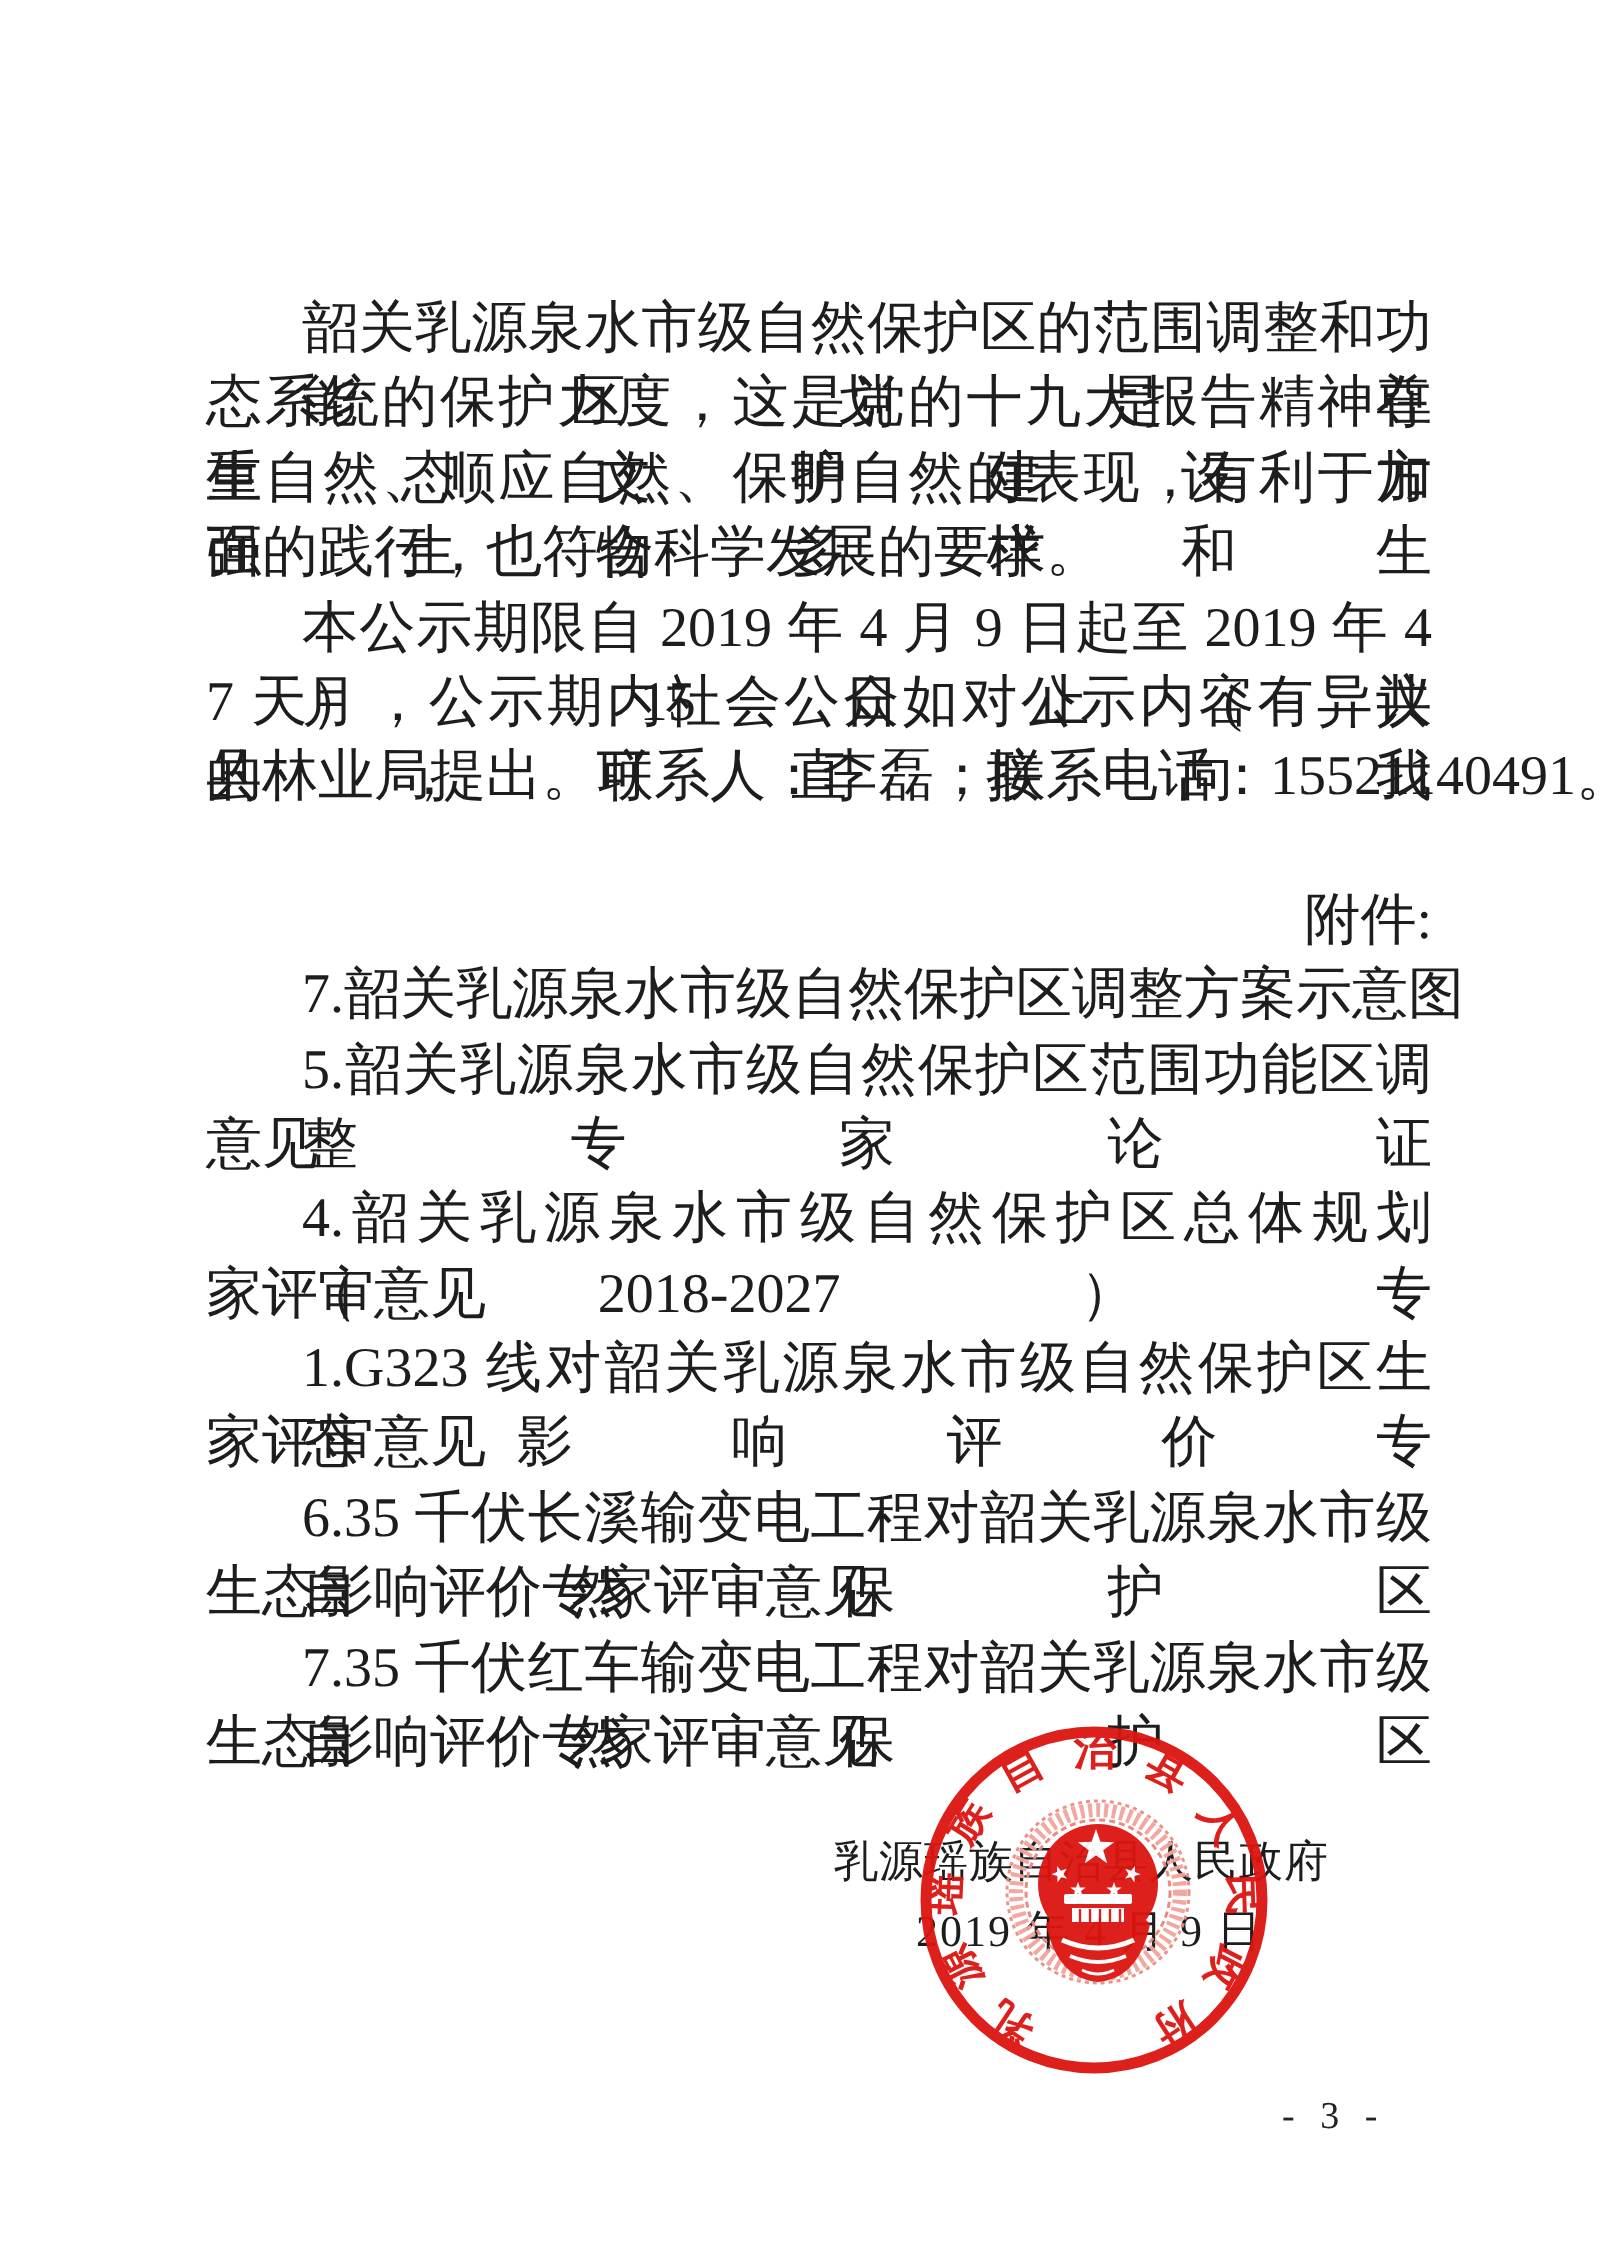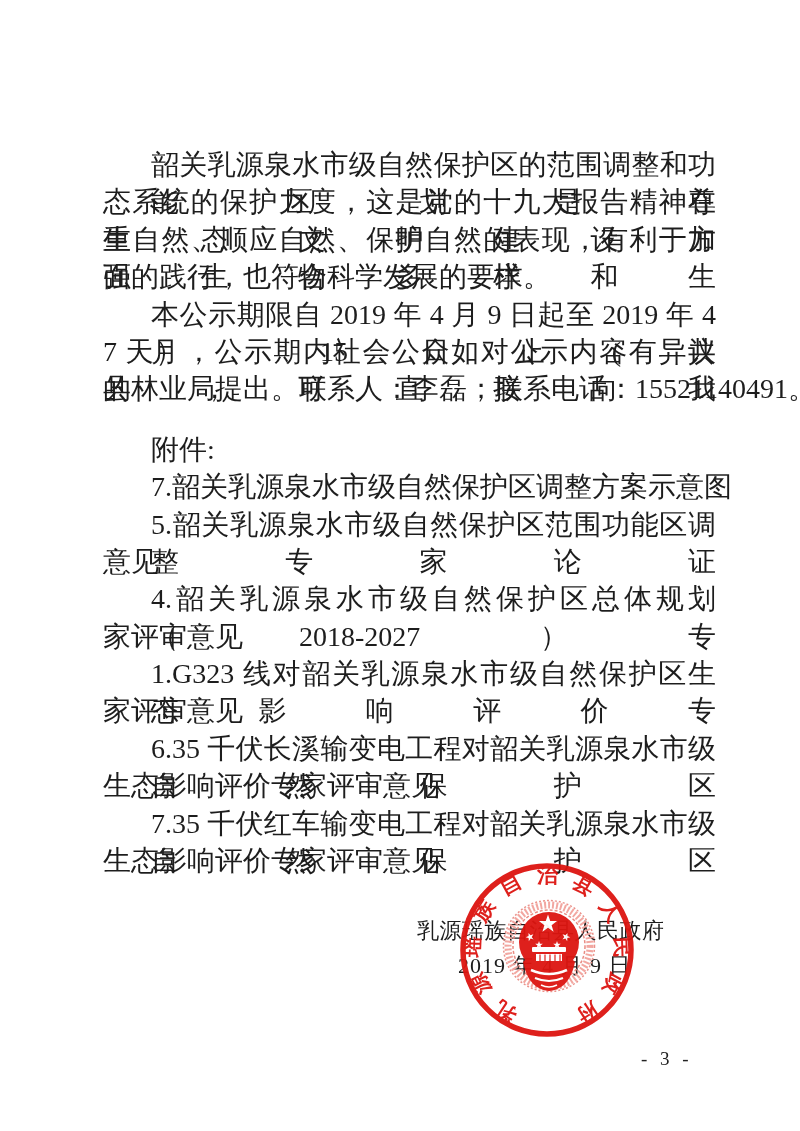--- a/index.html
+++ b/index.html
@@ -5,21 +5,21 @@
   html,body { margin:0; padding:0; background:#ffffff; }
   .page {
     position:relative; width:800px; height:1131px; background:#ffffff;
     font-family:"Liberation Serif","DejaVu Serif",serif; color:#1d1d1d;
     overflow:hidden;
   }
   .textblock { position:absolute; left:103px; top:146px; width:613px; }
   .ln { height:37.4px; line-height:37.4px; font-size:28px; white-space:nowrap; }
   .ln.fill { white-space:normal; text-align:justify; text-align-last:justify; }
   .ln.indent { padding-left:48px; }
-  .ln.gap { margin-top:23px; }
+  .ln.gap { margin-top:34px;text-align:right; }
   .sig {
     position:absolute; left:417px; top:916px; font-size:22px;
     letter-spacing:0.5px; white-space:nowrap;
   }
   .docdate {
     position:absolute; left:458px; top:951px; font-size:22px;
     letter-spacing:1px; white-space:nowrap;
   }
   .pageno {
     position:absolute; left:641px; top:1048px; font-size:19px;

